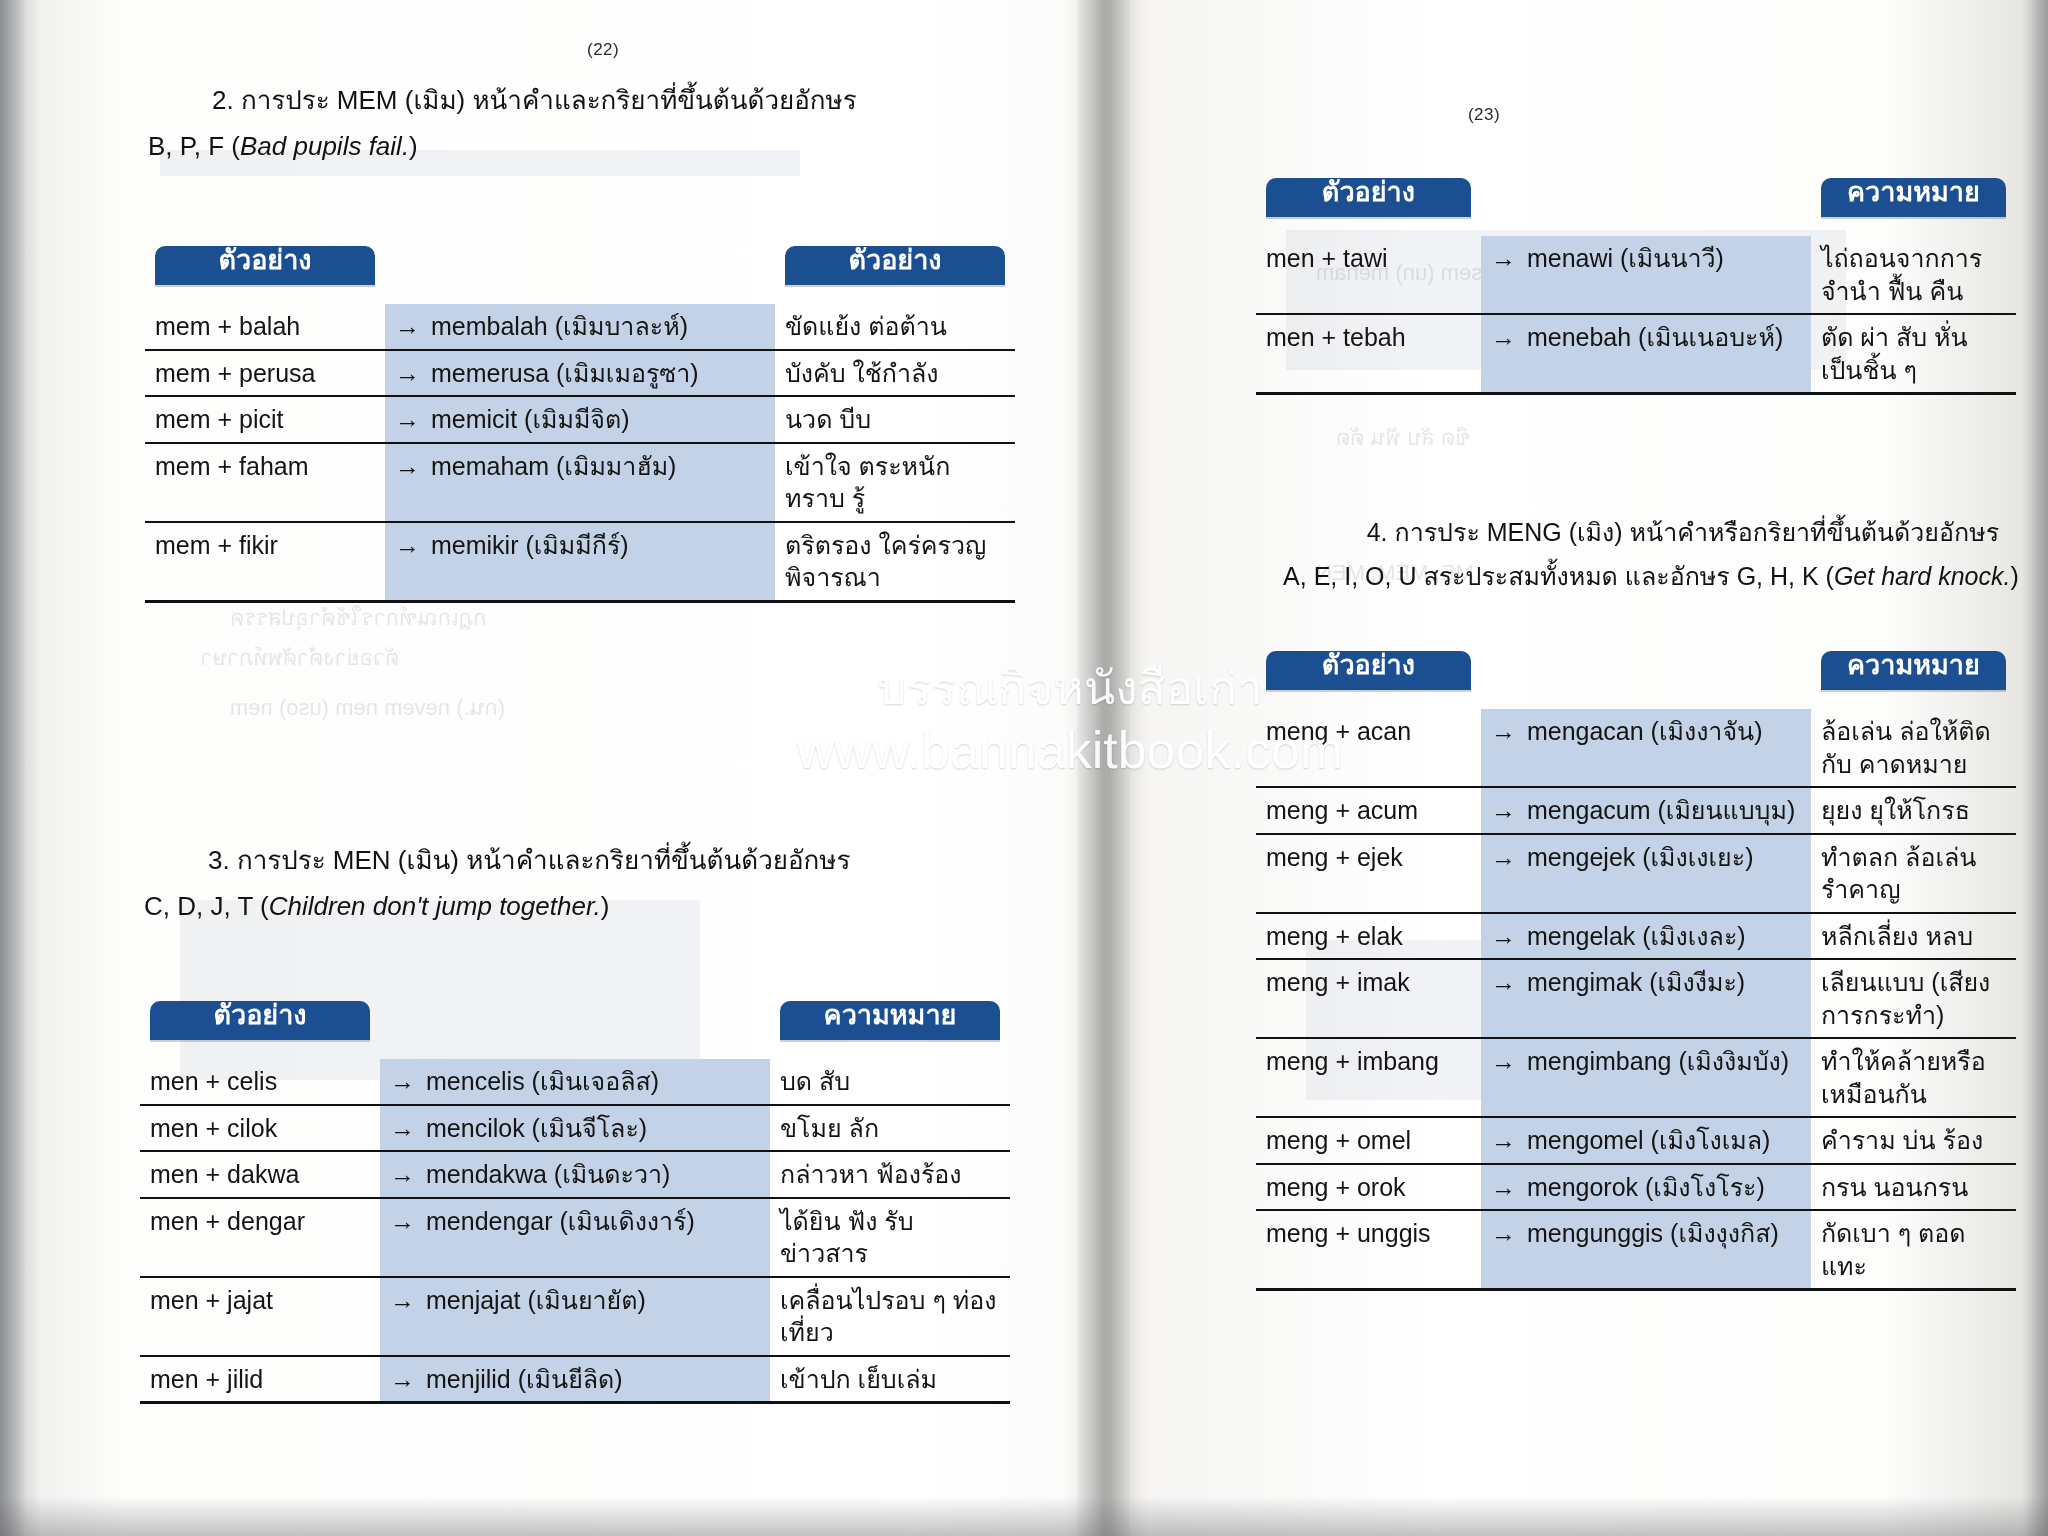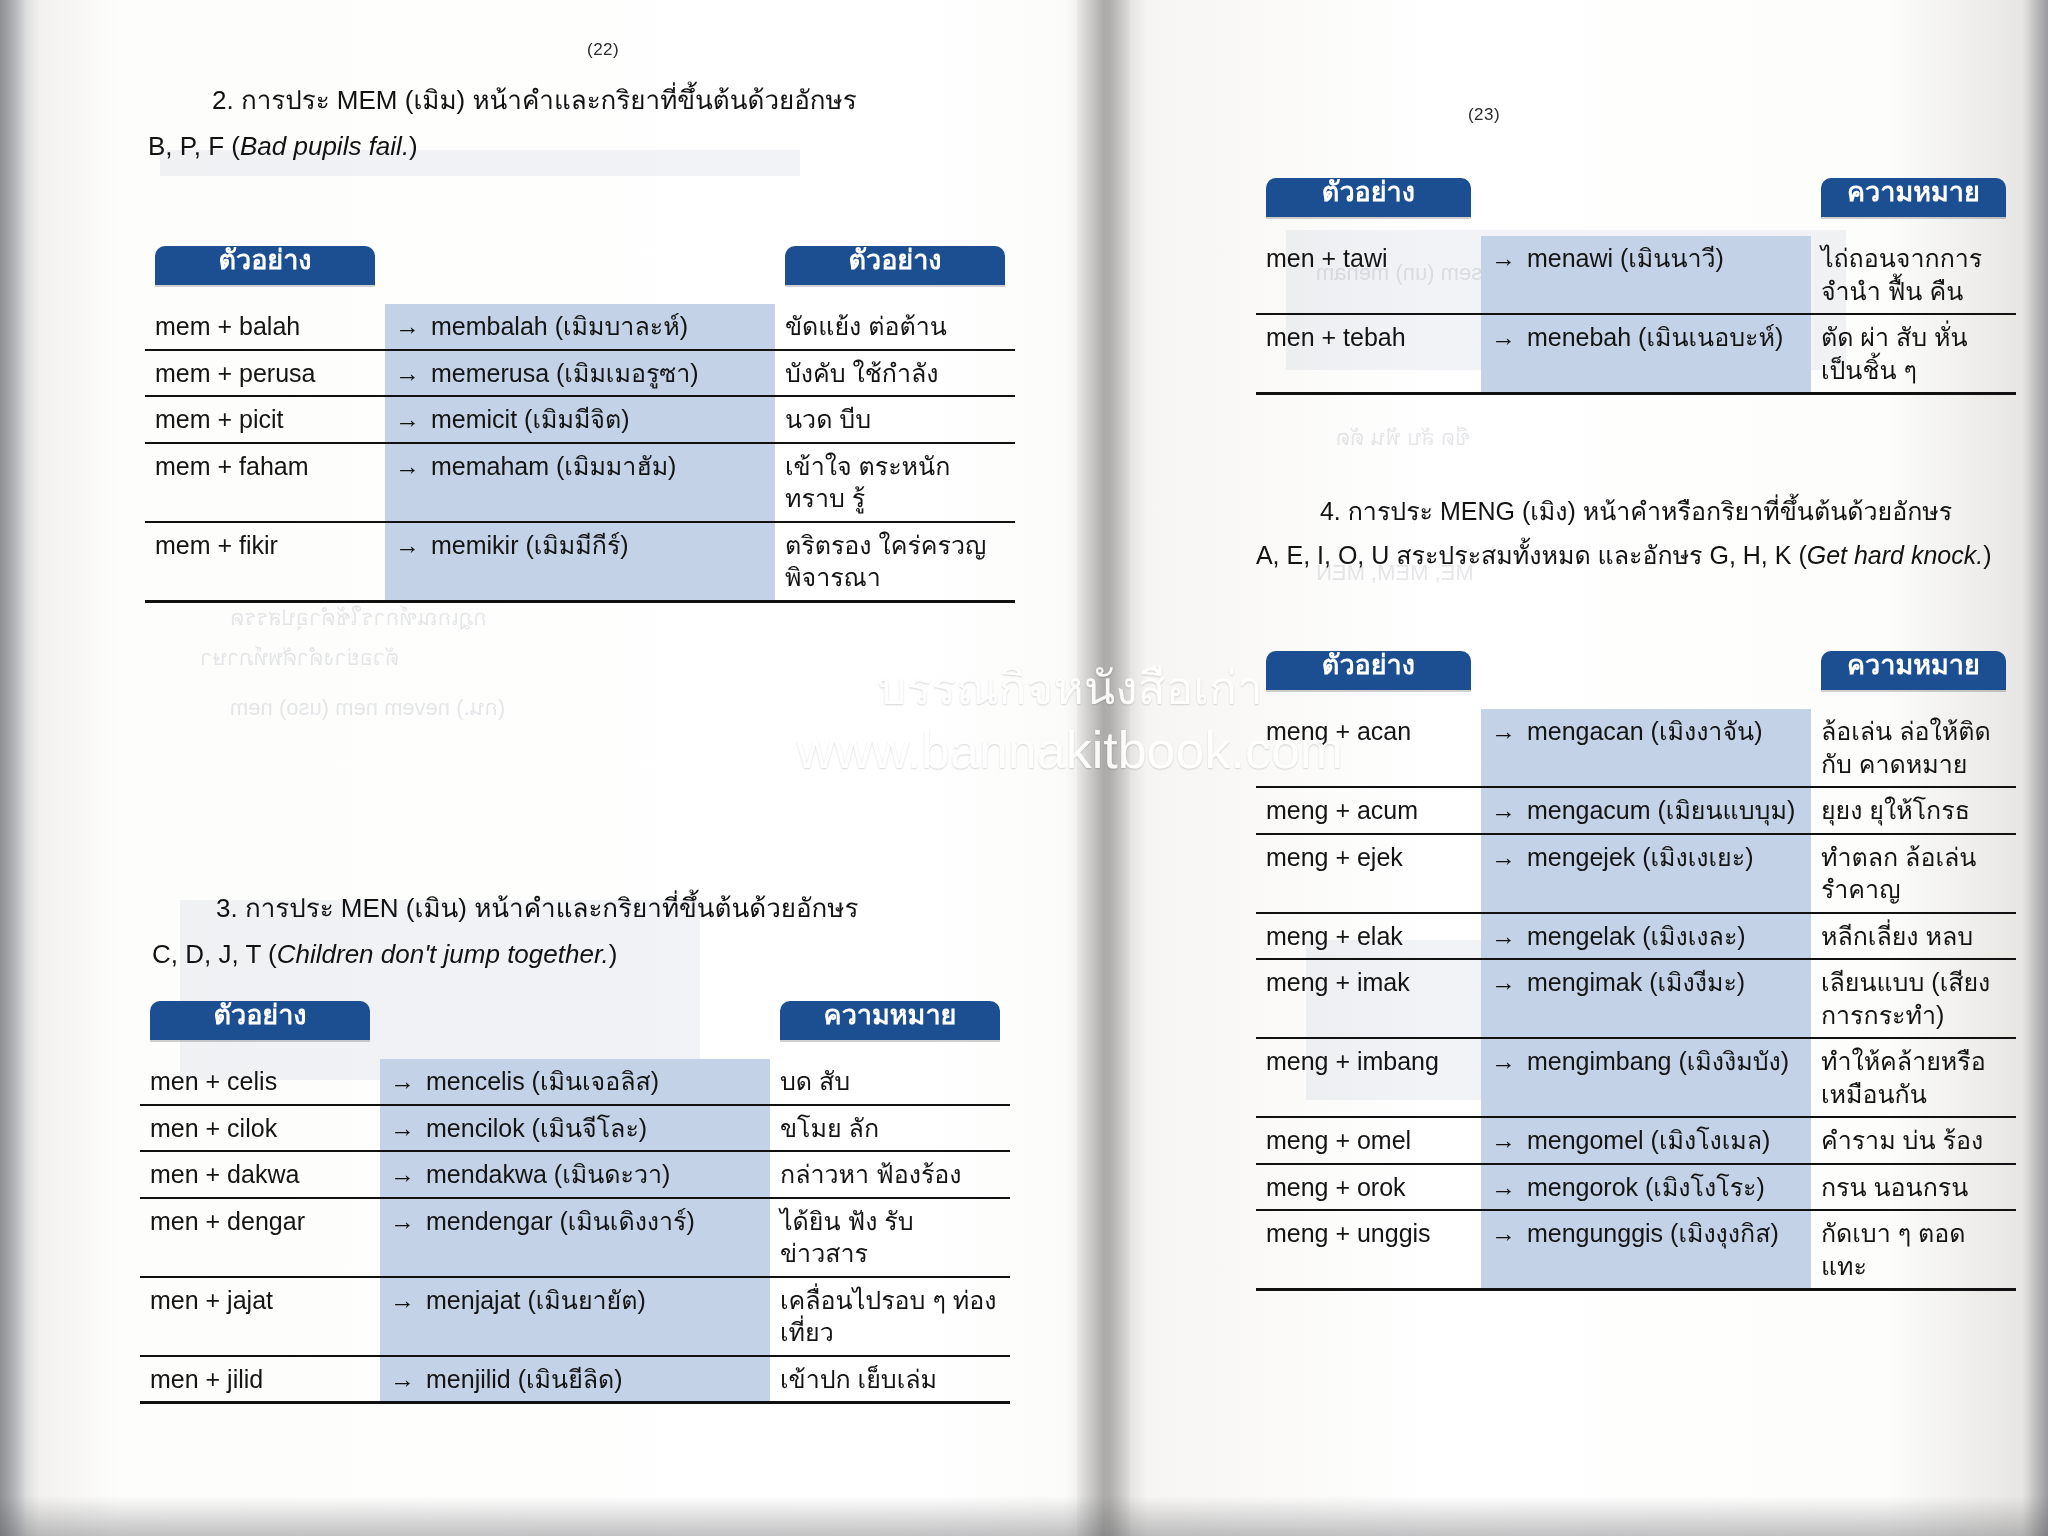--- a/index.html
+++ b/index.html
@@ -199,21 +199,21 @@
           <td class="col-c thai">เข้าใจ ตระหนัก ทราบ รู้</td>
         </tr>
         <tr>
           <td class="col-a">mem + fikir</td>
           <td class="col-b"><span class="arrow">→</span><span>memikir (เมิมมีกีร์)</span></td>
           <td class="col-c thai">ตริตรอง ใคร่ครวญ พิจารณา</td>
         </tr>
       </tbody>
     </table>
 
-    <div class="para" style="left:152px;top:838px;width:880px;margin-top:48px;">
+    <div class="para" style="left:144px;top:838px;width:880px;">
       <span class="ind"></span><span>3. การประ MEN (เมิน) หน้าคำและกริยาที่ขึ้นต้นด้วยอักษร</span><br>
       <span>C, D, J, T (</span><span class="it u">Children don't jump together.</span><span>)</span>
     </div>
 
     <table class="tbl" id="t3" style="left:140px;top:995px;width:870px;">
       <colgroup>
           <col style="width:240px">
           <col style="width:390px">
           <col style="width:240px">
         </colgroup>
@@ -297,21 +297,21 @@
           <td class="col-c thai">ไถ่ถอนจากการจำนำ ฟื้น คืน</td>
         </tr>
         <tr>
           <td class="col-a">men + tebah</td>
           <td class="col-b"><span class="arrow">→</span><span>menebah (เมินเนอบะห์)</span></td>
           <td class="col-c thai">ตัด ผ่า สับ หั่นเป็นชิ้น ๆ</td>
         </tr>
       </tbody>
     </table>
 
-    <div class="para" style="left:150px;top:490px;width:790px;font-size:25px;">
+    <div class="para" style="left:150px;top:511px;width:790px;font-size:25px;text-align:center;">
       <span class="ind"></span><span>4. การประ MENG (เมิง) หน้าคำหรือกริยาที่ขึ้นต้นด้วยอักษร</span><br>
       <span>A, E, I, O, U สระประสมทั้งหมด และอักษร G, H, K (</span><span class="it u">Get hard knock.</span><span>)</span>
     </div>
 
     <table class="tbl" id="t5" style="left:150px;top:645px;width:760px;">
       <colgroup>
           <col style="width:225px">
           <col style="width:330px">
           <col style="width:205px">
         </colgroup>

